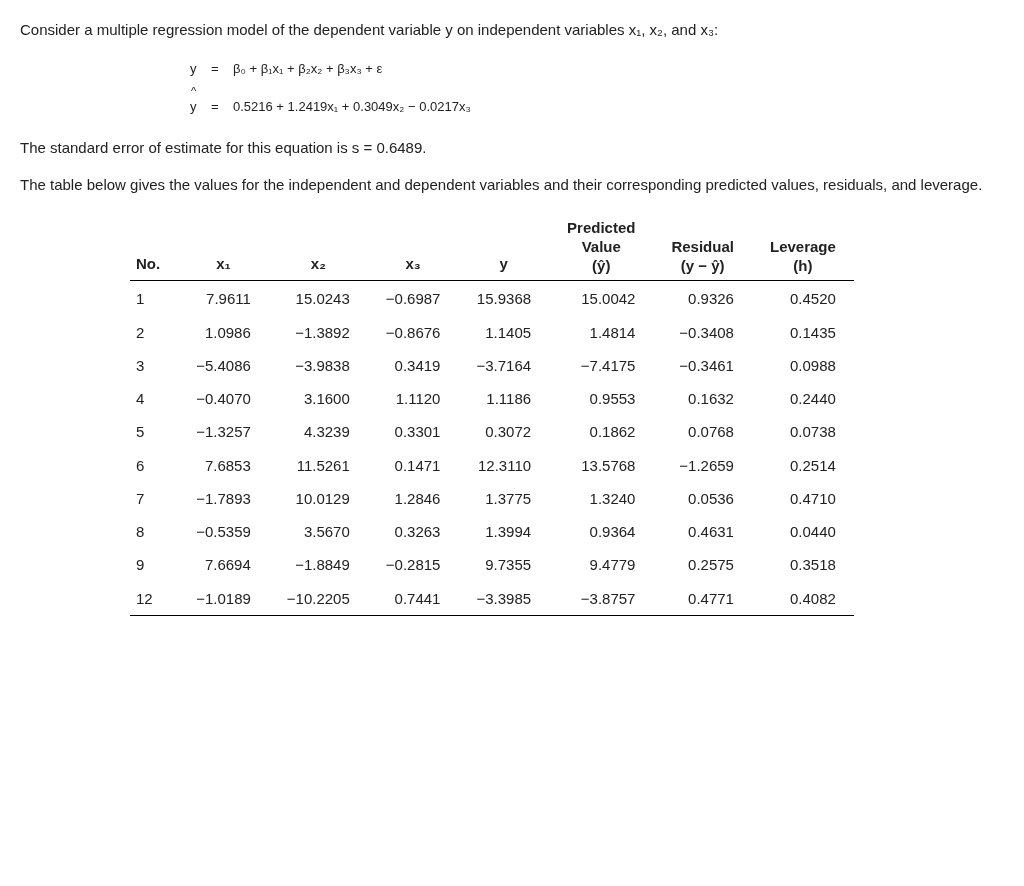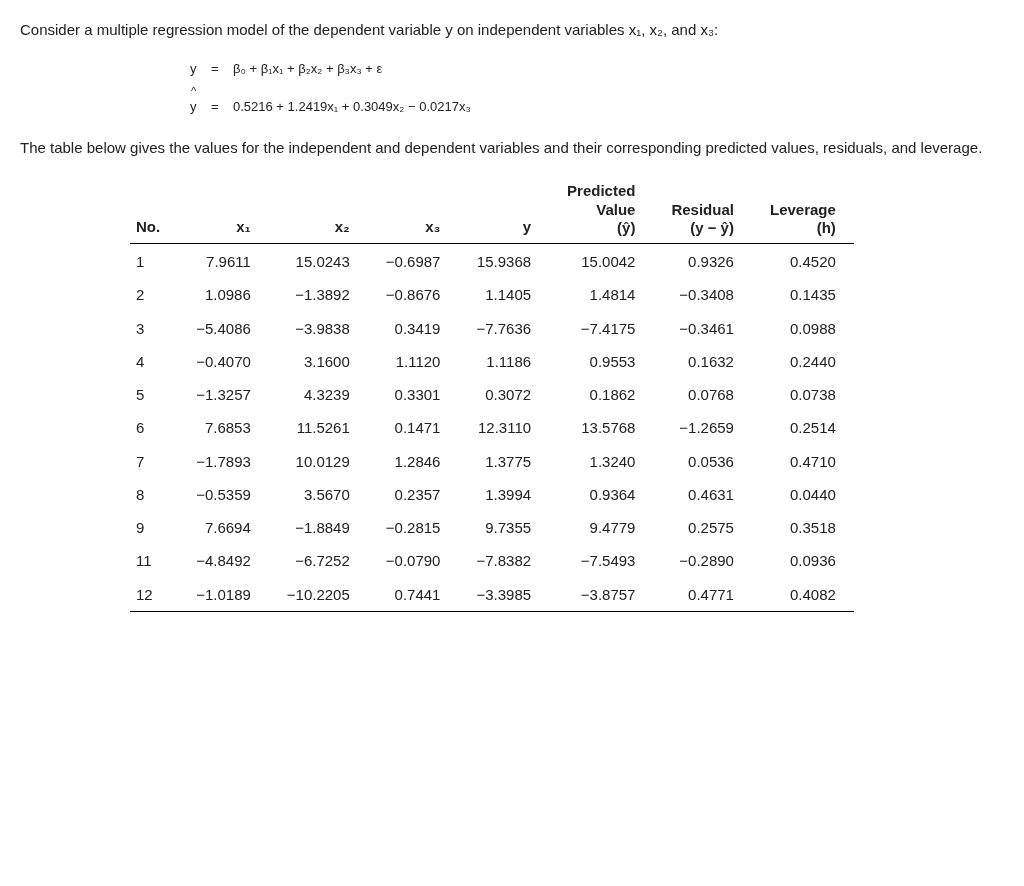--- a/index.html
+++ b/index.html
@@ -43,20 +43,21 @@
     font-size: 15px;
   }
   th, td {
     padding: 5px 18px;
     text-align: right;
     white-space: nowrap;
     font-weight: normal;
   }
   th {
     font-weight: bold;
+    text-align: center;
     border-bottom: 1.5px solid #000;
     vertical-align: bottom;
   }
   th.no, td.no {
     text-align: left;
     padding-left: 6px;
     padding-right: 18px;
   }
   tbody tr:first-child td {
     padding-top: 6px;
@@ -85,20 +86,21 @@
 
 
   <div class="equation">
     <span class="hat">y</span>
     &nbsp;&nbsp;
     <span>=</span>
     &nbsp;&nbsp;
     <span>0.5216 + 1.2419x₁ + 0.3049x₂ − 0.0217x₃</span>
   </div>
 
+  <p>The standard error of estimate for this equation is s = 0.6489.</p>
 
   <p>The table below gives the values for the independent and dependent variables and their corresponding predicted values, residuals, and leverage.</p>
 
   <div class="tbl-wrap">
     <table>
       <thead>
         <tr>
           <th class="no">No.</th>
           <th>x₁</th>
           <th>x₂</th>
@@ -144,21 +146,21 @@
             <td>1.1405</td>
             <td>1.4814</td>
             <td>−0.3408</td>
             <td>0.1435</td>
           </tr>
           <tr>
             <td class="no">3</td>
             <td>−5.4086</td>
             <td>−3.9838</td>
             <td>0.3419</td>
-            <td>−7.7636</td>
+            <td>−3.7164</td>
             <td>−7.4175</td>
             <td>−0.3461</td>
             <td>0.0988</td>
           </tr>
           <tr>
             <td class="no">4</td>
             <td>−0.4070</td>
             <td>3.1600</td>
             <td>1.1120</td>
             <td>1.1186</td>
@@ -193,47 +195,37 @@
             <td>1.2846</td>
             <td>1.3775</td>
             <td>1.3240</td>
             <td>0.0536</td>
             <td>0.4710</td>
           </tr>
           <tr>
             <td class="no">8</td>
             <td>−0.5359</td>
             <td>3.5670</td>
-            <td>0.2357</td>
+            <td>0.3263</td>
             <td>1.3994</td>
             <td>0.9364</td>
             <td>0.4631</td>
             <td>0.0440</td>
           </tr>
           <tr>
             <td class="no">9</td>
             <td>7.6694</td>
             <td>−1.8849</td>
             <td>−0.2815</td>
             <td>9.7355</td>
             <td>9.4779</td>
             <td>0.2575</td>
             <td>0.3518</td>
           </tr>
           <tr>
-            <td class="no">11</td>
-            <td>−4.8492</td>
-            <td>−6.7252</td>
-            <td>−0.0790</td>
-            <td>−7.8382</td>
-            <td>−7.5493</td>
-            <td>−0.2890</td>
-            <td>0.0936</td>
-          </tr>
-          <tr>
             <td class="no">12</td>
             <td>−1.0189</td>
             <td>−10.2205</td>
             <td>0.7441</td>
             <td>−3.3985</td>
             <td>−3.8757</td>
             <td>0.4771</td>
             <td>0.4082</td>
           </tr>
         </tbody>

